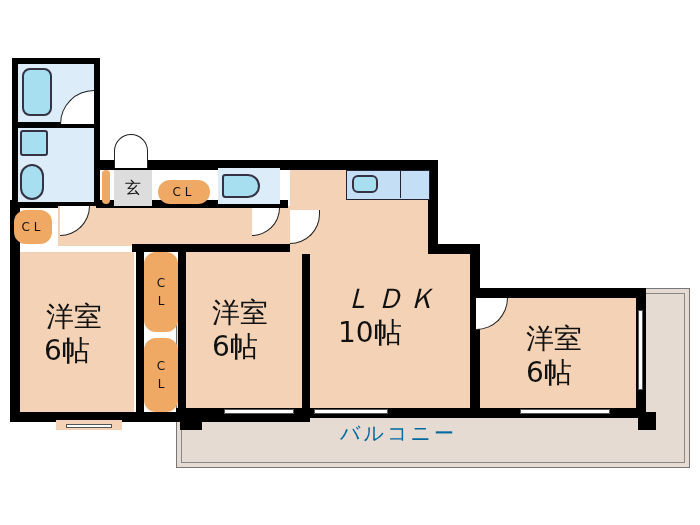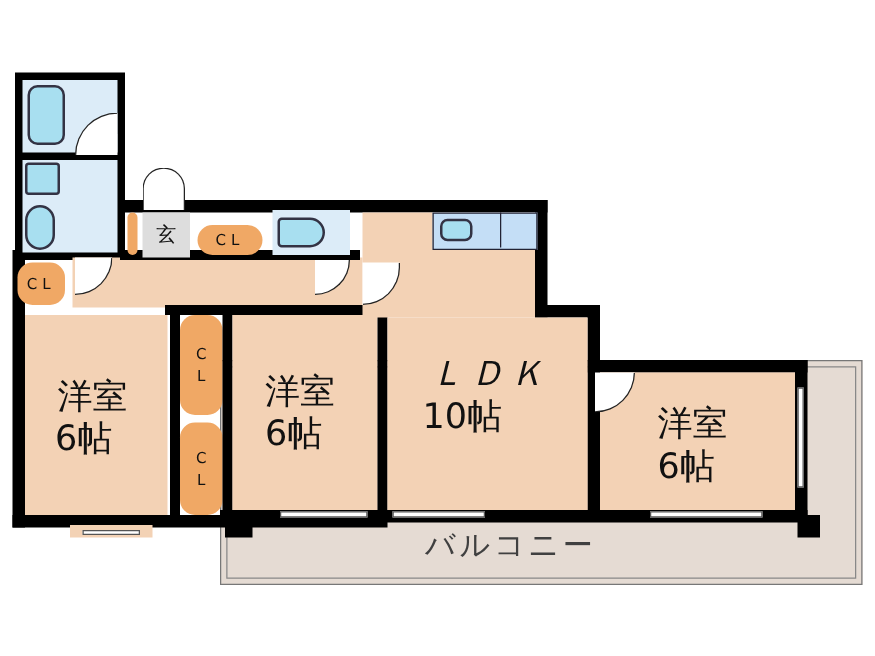--- a/index.html
+++ b/index.html
@@ -14,21 +14,21 @@
   .win { position:absolute; background:#fff; border:1px solid #555; box-sizing:border-box; }
   .fixture { position:absolute; background:#a8dff0; border:2px solid #334; border-radius:6px; box-sizing:border-box; }
   .balcony { position:absolute; background:#e5dbd3; border:1px solid #777; box-sizing:border-box; }
   .door { position:absolute; background:#fff; border:1.5px solid #222; box-sizing:border-box; }
 </style>
 </head>
 <body>
 
 <div class="balcony" style="left:176px;top:288px;width:514px;height:180px;"></div>
 <div class="abs" style="left:181px;top:293px;width:504px;height:170px;border:1px solid #888;"></div>
-<div class="abs" style="left:340px;top:420px;font-size:24px;letter-spacing:3px;color:#404040;">バルコニー</div>
+<div class="abs" style="left:340px;top:420px;font-size:20px;letter-spacing:3px;color:#0369a1;">バルコニー</div>
 
 <div class="wall" style="left:12px;top:58px;width:88px;height:150px;"></div>
 <div class="wall" style="left:10px;top:200px;width:10px;height:222px;"></div>
 <div class="wall" style="left:10px;top:412px;width:300px;height:10px;"></div>
 <div class="wall" style="left:100px;top:160px;width:338px;height:10px;"></div>
 <div class="wall" style="left:428px;top:160px;width:10px;height:94px;"></div>
 <div class="wall" style="left:428px;top:244px;width:50px;height:10px;"></div>
 <div class="wall" style="left:470px;top:244px;width:10px;height:172px;"></div>
 <div class="wall" style="left:470px;top:288px;width:176px;height:10px;"></div>
 <div class="wall" style="left:636px;top:288px;width:10px;height:128px;"></div>

